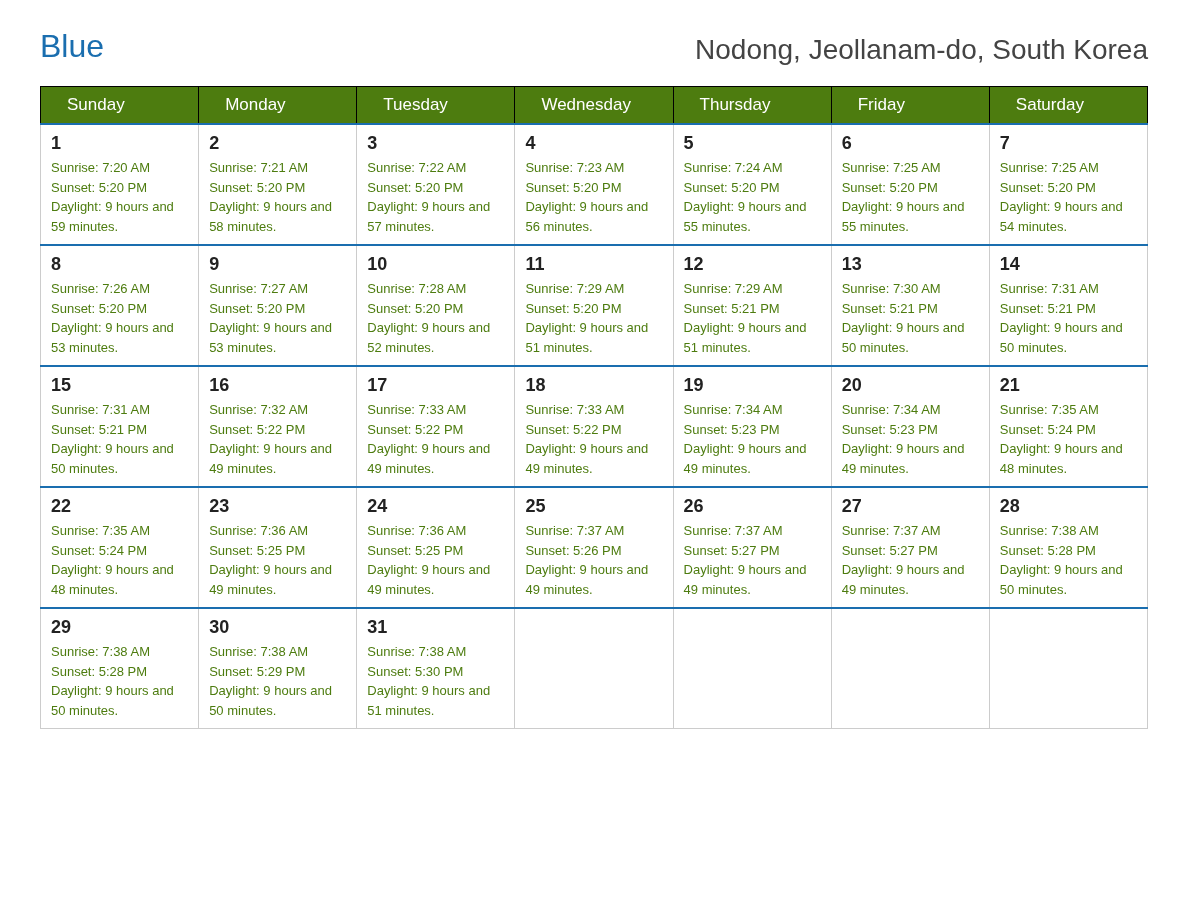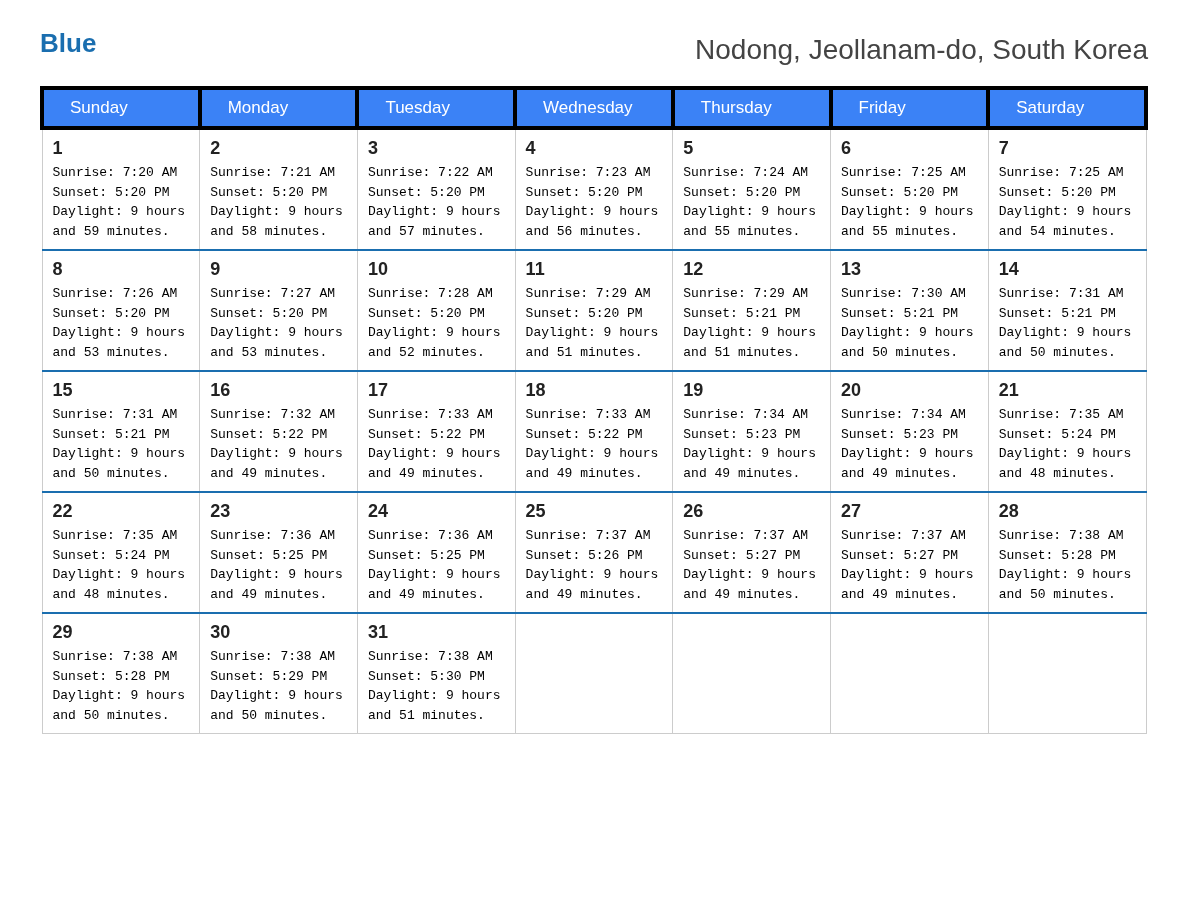--- a/index.html
+++ b/index.html
@@ -34,27 +34,27 @@
       font-size: 28px;
       color: #444;
       margin-top: 4px;
     }
     .calendar-table {
       width: 100%;
       border-collapse: collapse;
       border: 1px solid #999;
     }
     .calendar-table th {
-      background-color: #3b82f6;
+      background-color: #4d7c0f;
       color: #ffffff;
       font-size: 17px;
       font-weight: normal;
       text-align: left;
       padding: 8px 26px;
-      border: 4px solid #000000;
+      border: 1px solid #000000;
     }
     .calendar-table td {
       vertical-align: top;
       padding: 8px 10px;
       border: 1px solid #ccc;
       font-size: 13px;
       color: #333;
       min-width: 155px;
       min-height: 100px;
       height: 120px;
@@ -64,23 +64,22 @@
     }
     .day-number {
       font-size: 18px;
       font-weight: bold;
       color: #222;
       display: block;
       margin-bottom: 4px;
     }
     .day-info {
       font-size: 13px;
-      color: #000000;
+      color: #4d7c0f;
       line-height: 1.5;
-      font-family: Liberation Mono, monospace;
     }
     .empty-cell {
       background: #fff;
     }
     .logo-wrapper {
       display: flex;
       align-items: center;
       gap: 2px;
     }
     .logo-text-general {
@@ -92,22 +91,22 @@
       display: inline-block;
       width: 0;
       height: 0;
       border-left: 16px solid transparent;
       border-bottom: 22px solid #1a6eaf;
       position: relative;
       top: -4px;
       margin-left: 2px;
     }
     .logo-text-blue {
-      font-size: 26px;
-      font-weight: bold;
+      font-size: 32px;
+      font-weight: normal;
       color: #1a6eaf;
       display: block;
       margin-top: -2px;
     }
   </style>
 </head>
 <body>
 
 <div class="header-area">
   <div class="logo">

